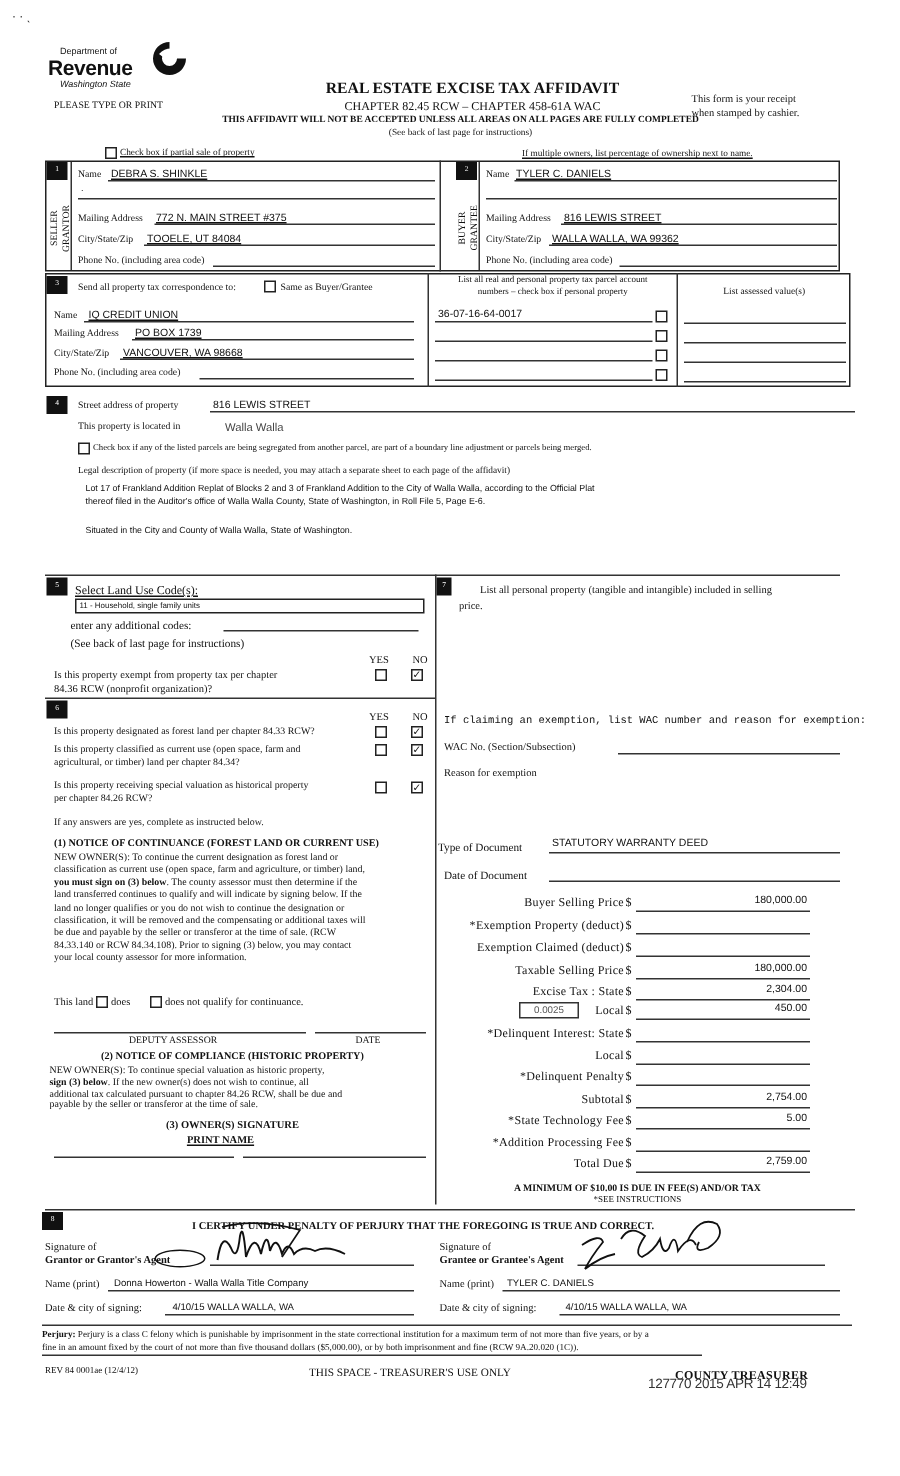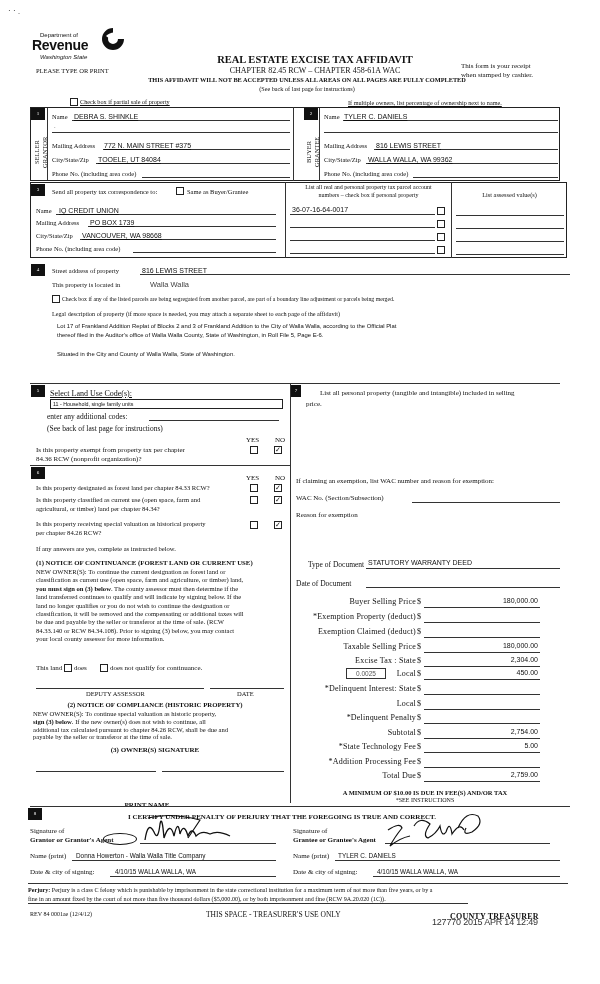--- a/index.html
+++ b/index.html
@@ -200,34 +200,34 @@
 <div class="lbl serif" style="left:0;width:290px;top:701px;text-align:center;font-size:6.8px;font-weight:bold;padding-left:20px;">(2) NOTICE OF COMPLIANCE (HISTORIC PROPERTY)</div>
 <p class="para serif" style="left:33px;top:710px;width:257px;line-height:7.8px;">
   <span>NEW OWNER(S): To continue special valuation as historic property,</span><br>
   <b>sign (3) below</b><span>. If the new owner(s) does not wish to continue, all</span><br>
   <span>additional tax calculated pursuant to chapter 84.26 RCW, shall be due and</span><br>
   <span>payable by the seller or transferor at the time of sale.</span>
 </p>
 <div class="lbl serif" style="left:0;width:290px;top:746px;text-align:center;font-size:7px;font-weight:bold;padding-left:20px;">(3)  OWNER(S) SIGNATURE</div>
 <div class="hline" style="left:36px;top:771px;width:120px;"></div>
 <div class="hline" style="left:162px;top:771px;width:122px;"></div>
-<div class="lbl serif" style="left:0;width:290px;top:801px;text-align:center;font-size:7px;font-weight:bold;padding-left:4px;">PRINT NAME</div>
+<div class="lbl serif" style="left:0;width:290px;top:756px;text-align:center;font-size:7px;font-weight:bold;padding-left:4px;text-decoration:underline;">PRINT NAME</div>
 
 <div class="num-badge" style="left:291px;top:385px;width:10px;">7</div>
 <div class="lbl serif" style="left:296px;top:389px;font-size:7px;padding-left:24px;">List all  personal property (tangible and intangible) included in selling</div>
 <div class="lbl serif" style="left:306px;top:400px;font-size:7px;">price.</div>
 <div class="abs" style="left:300px;top:412px;width:255px;height:55px;"></div>
 
-<div class="lbl serif" style="left:296px;top:477px;font-size:7px;">If claiming an exemption, list WAC number and reason for exemption:</div>
+<div class="lbl serif" style="left:296px;top:477px;font-size:7px;font-family:Liberation Mono, monospace;">If claiming an exemption, list WAC number and reason for exemption:</div>
 <div class="lbl serif" style="left:296px;top:494px;font-size:7px;">WAC No. (Section/Subsection)</div>
 <div class="line" style="left:412px;top:494px;width:148px;height:9px;"></div>
 <div class="lbl serif" style="left:296px;top:511px;font-size:7px;">Reason for exemption</div>
 <div class="abs" style="left:296px;top:522px;width:264px;height:30px;"></div>
 
-<div class="lbl serif" style="left:308px;top:560px;font-size:7.5px;">Type of Document</div>
+<div class="lbl serif" style="left:292px;top:560px;font-size:7.5px;">Type of Document</div>
 <div class="line" style="left:366px;top:560px;width:194px;height:9px;"></div>
 <div class="fill" style="left:368px;top:559px;">STATUTORY WARRANTY DEED</div>
 <div class="lbl serif" style="left:296px;top:579px;font-size:7.5px;">Date of Document</div>
 <div class="line" style="left:366px;top:579px;width:194px;height:9px;"></div>
 
 <div class="money-row" style="top:597px;">
   <span class="money-label serif">Buyer Selling Price</span>
   <span class="money-dollar serif">$</span>
   <span class="money-line"></span>
   <span class="money-val">180,000.00</span>

